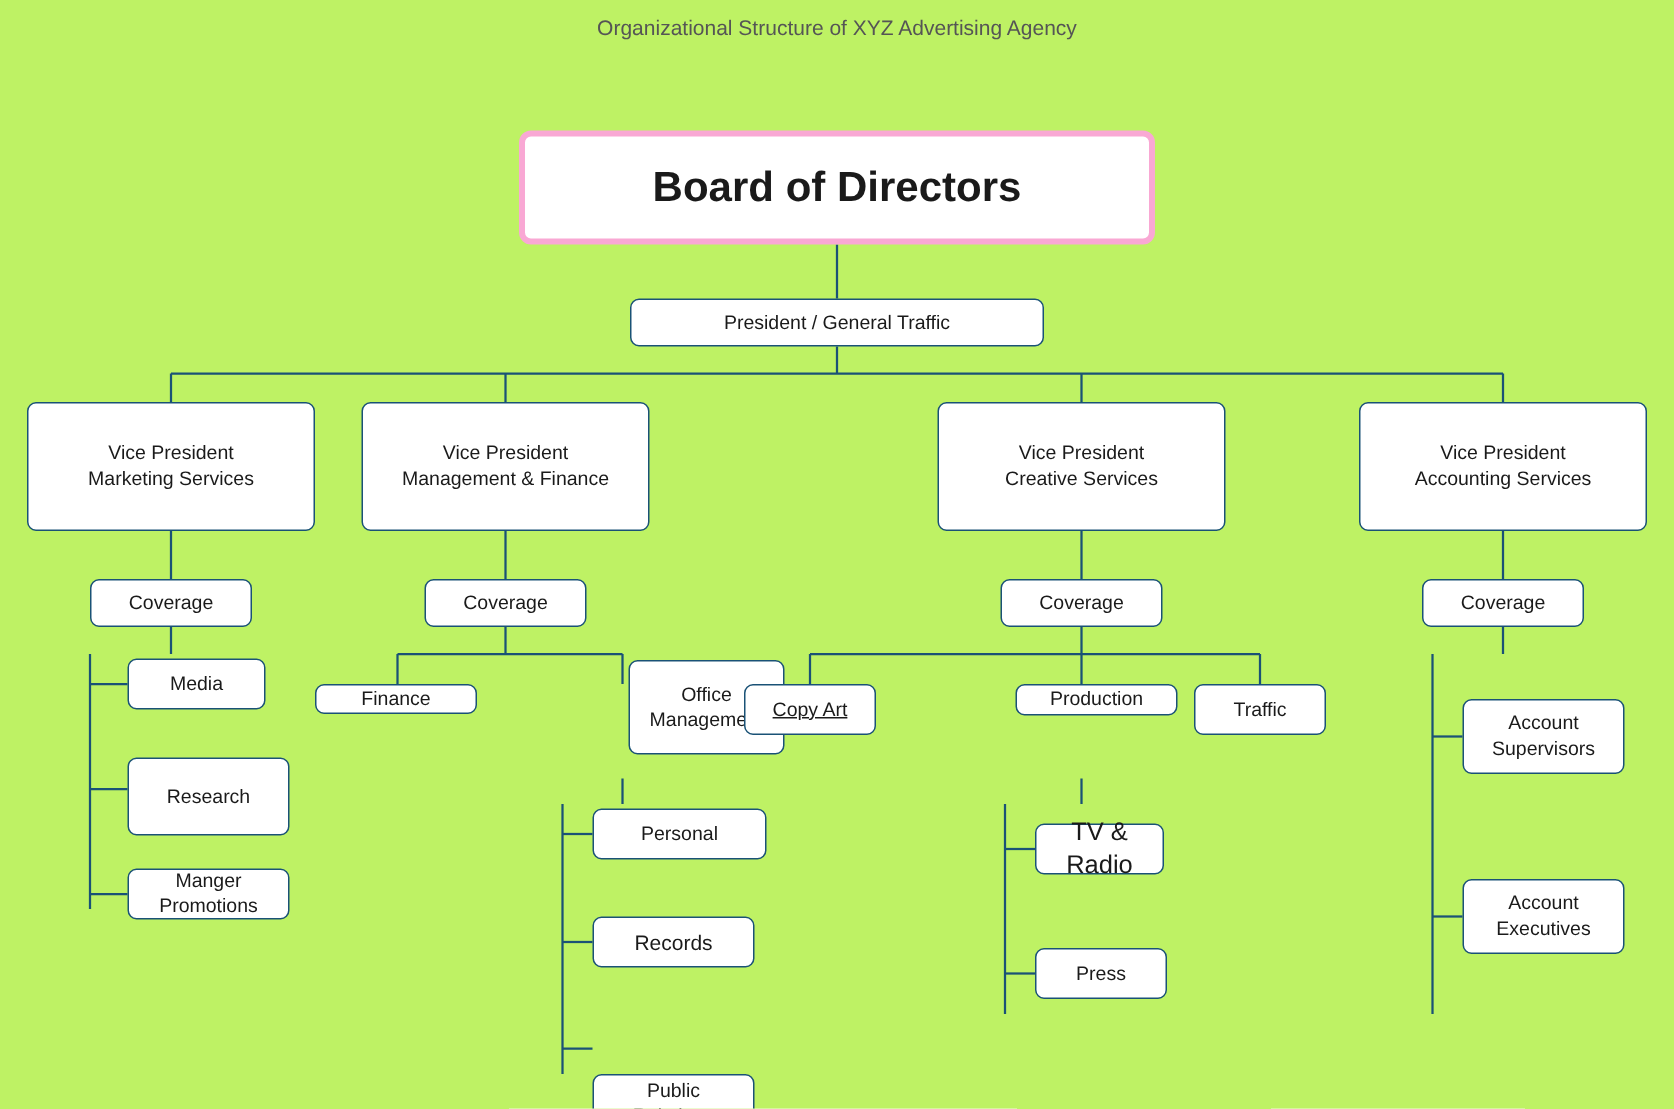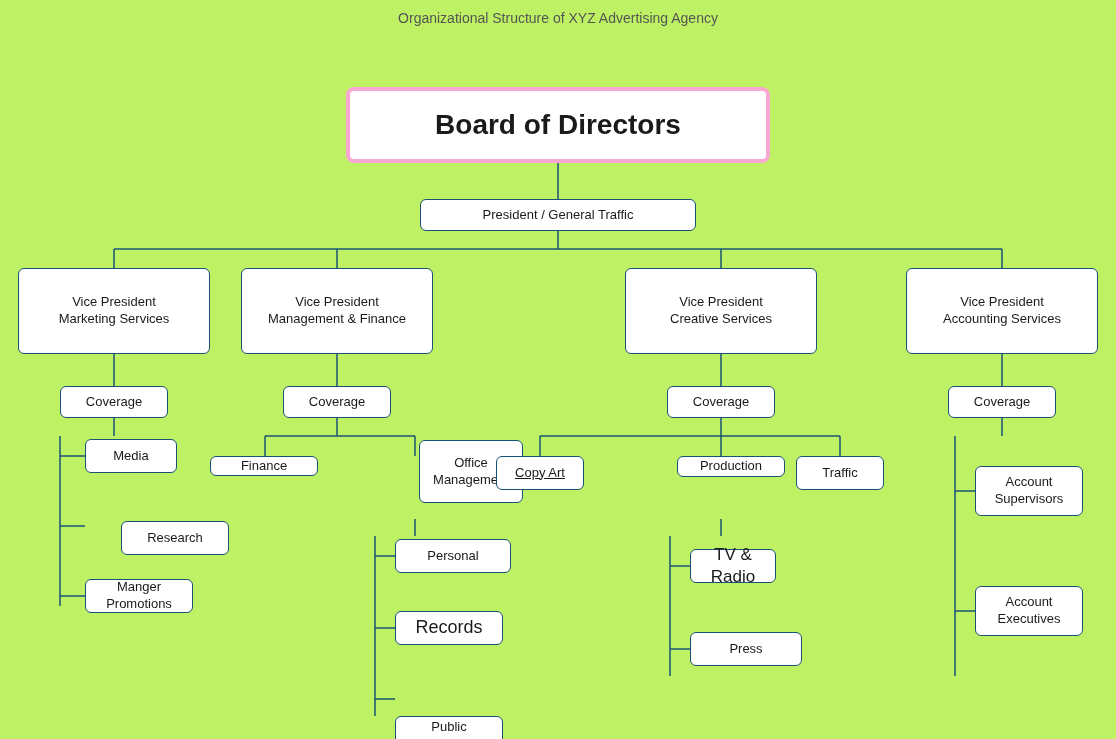--- a/index.html
+++ b/index.html
@@ -152,42 +152,42 @@
     <div class="node rounded" style="left:60px; top:355px; width:108px; height:32px; font-size:13px;">Coverage</div>
 
     <div class="node rounded" style="left:283px; top:355px; width:108px; height:32px; font-size:13px;">Coverage</div>
 
     <div class="node rounded" style="left:667px; top:355px; width:108px; height:32px; font-size:13px;">Coverage</div>
 
     <div class="node rounded" style="left:948px; top:355px; width:108px; height:32px; font-size:13px;">Coverage</div>
 
     <div class="node rounded" style="left:85px; top:408px; width:92px; height:34px; font-size:13px;">Media</div>
 
-    <div class="node rounded" style="left:85px; top:490px; width:108px; height:34px; font-size:13px;margin-left:36px;">Research</div>
+    <div class="node rounded" style="left:85px; top:474px; width:108px; height:52px; font-size:13px;">Research</div>
 
     <div class="node rounded" style="left:85px; top:548px; width:108px; height:34px; font-size:13px;">Manger Promotions</div>
 
     <div class="node rounded" style="left:210px; top:425px; width:108px; height:20px; font-size:13px;">Finance</div>
 
     <div class="node rounded" style="left:371px; top:409px; width:104px; height:63px; font-size:13px; white-space:pre-line; display:flex; align-items:center; justify-content:center; text-align:center;margin-left:48px;">Office<br>Management</div>
 
     <div class="node rounded" style="left:395px; top:508px; width:116px; height:34px; font-size:13px;">Personal</div>
 
-    <div class="node rounded" style="left:395px; top:580px; width:108px; height:34px; font-size:18px;">Records</div>
+    <div class="node rounded" style="left:395px; top:580px; width:108px; height:34px; font-size:14px;">Records</div>
 
     <div class="node rounded" style="left:395px; top:685px; width:108px; height:40px; font-size:13px; white-space:pre-line; display:flex; align-items:center; justify-content:center; text-align:center;">Public<br>Relations</div>
 
     <div class="node rounded" style="left:496px; top:425px; width:88px; height:34px; font-size:13px;text-decoration:underline;">Copy Art</div>
 
     <div class="node rounded" style="left:677px; top:425px; width:108px; height:21px; font-size:13px;">Production</div>
 
     <div class="node rounded" style="left:796px; top:425px; width:88px; height:34px; font-size:13px;">Traffic</div>
 
     <div class="node rounded" style="left:690px; top:518px; width:86px; height:34px; font-size:17px;">TV &amp; Radio</div>
 
-    <div class="node rounded" style="left:690px; top:601px; width:112px; height:34px; font-size:13px;">Press</div>
+    <div class="node rounded" style="left:690px; top:601px; width:88px; height:34px; font-size:13px;">Press</div>
 
     <div class="node rounded" style="left:975px; top:435px; width:108px; height:50px; font-size:13px; white-space:pre-line; display:flex; align-items:center; justify-content:center; text-align:center;">Account<br>Supervisors</div>
 
     <div class="node rounded" style="left:975px; top:555px; width:108px; height:50px; font-size:13px; white-space:pre-line; display:flex; align-items:center; justify-content:center; text-align:center;">Account<br>Executives</div>
 
   </div>
 </div>
 
 </body></html>

